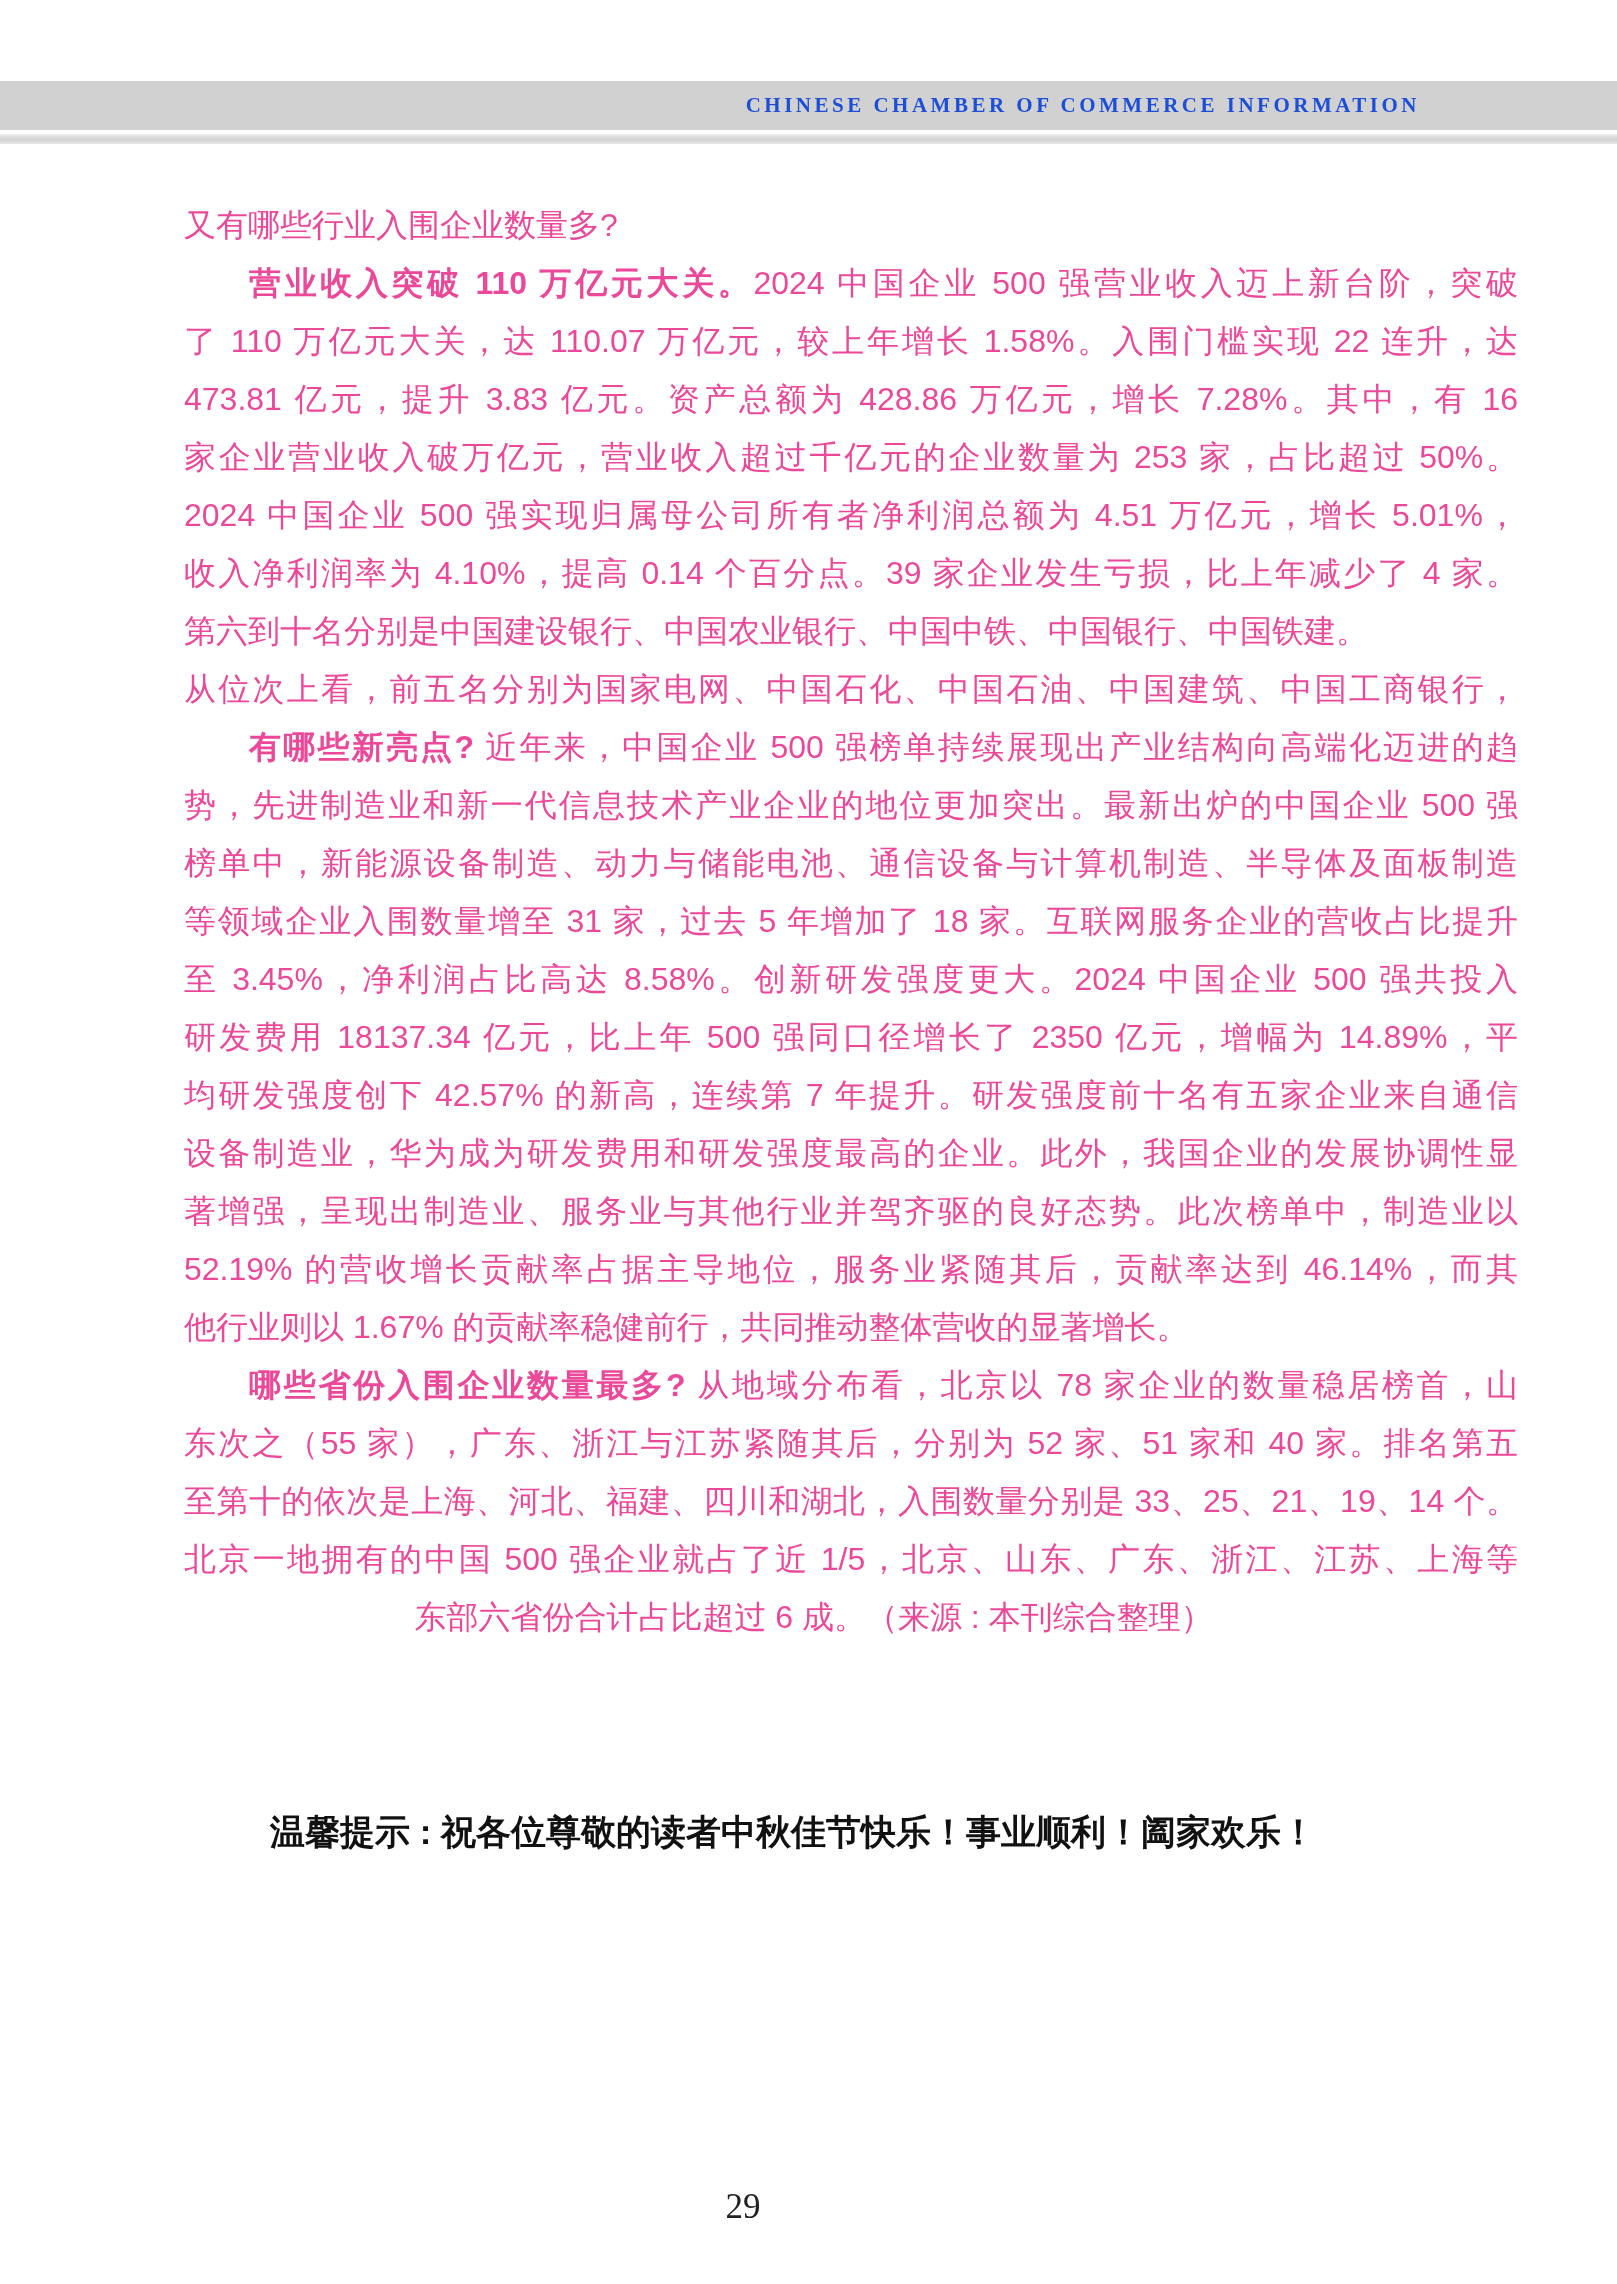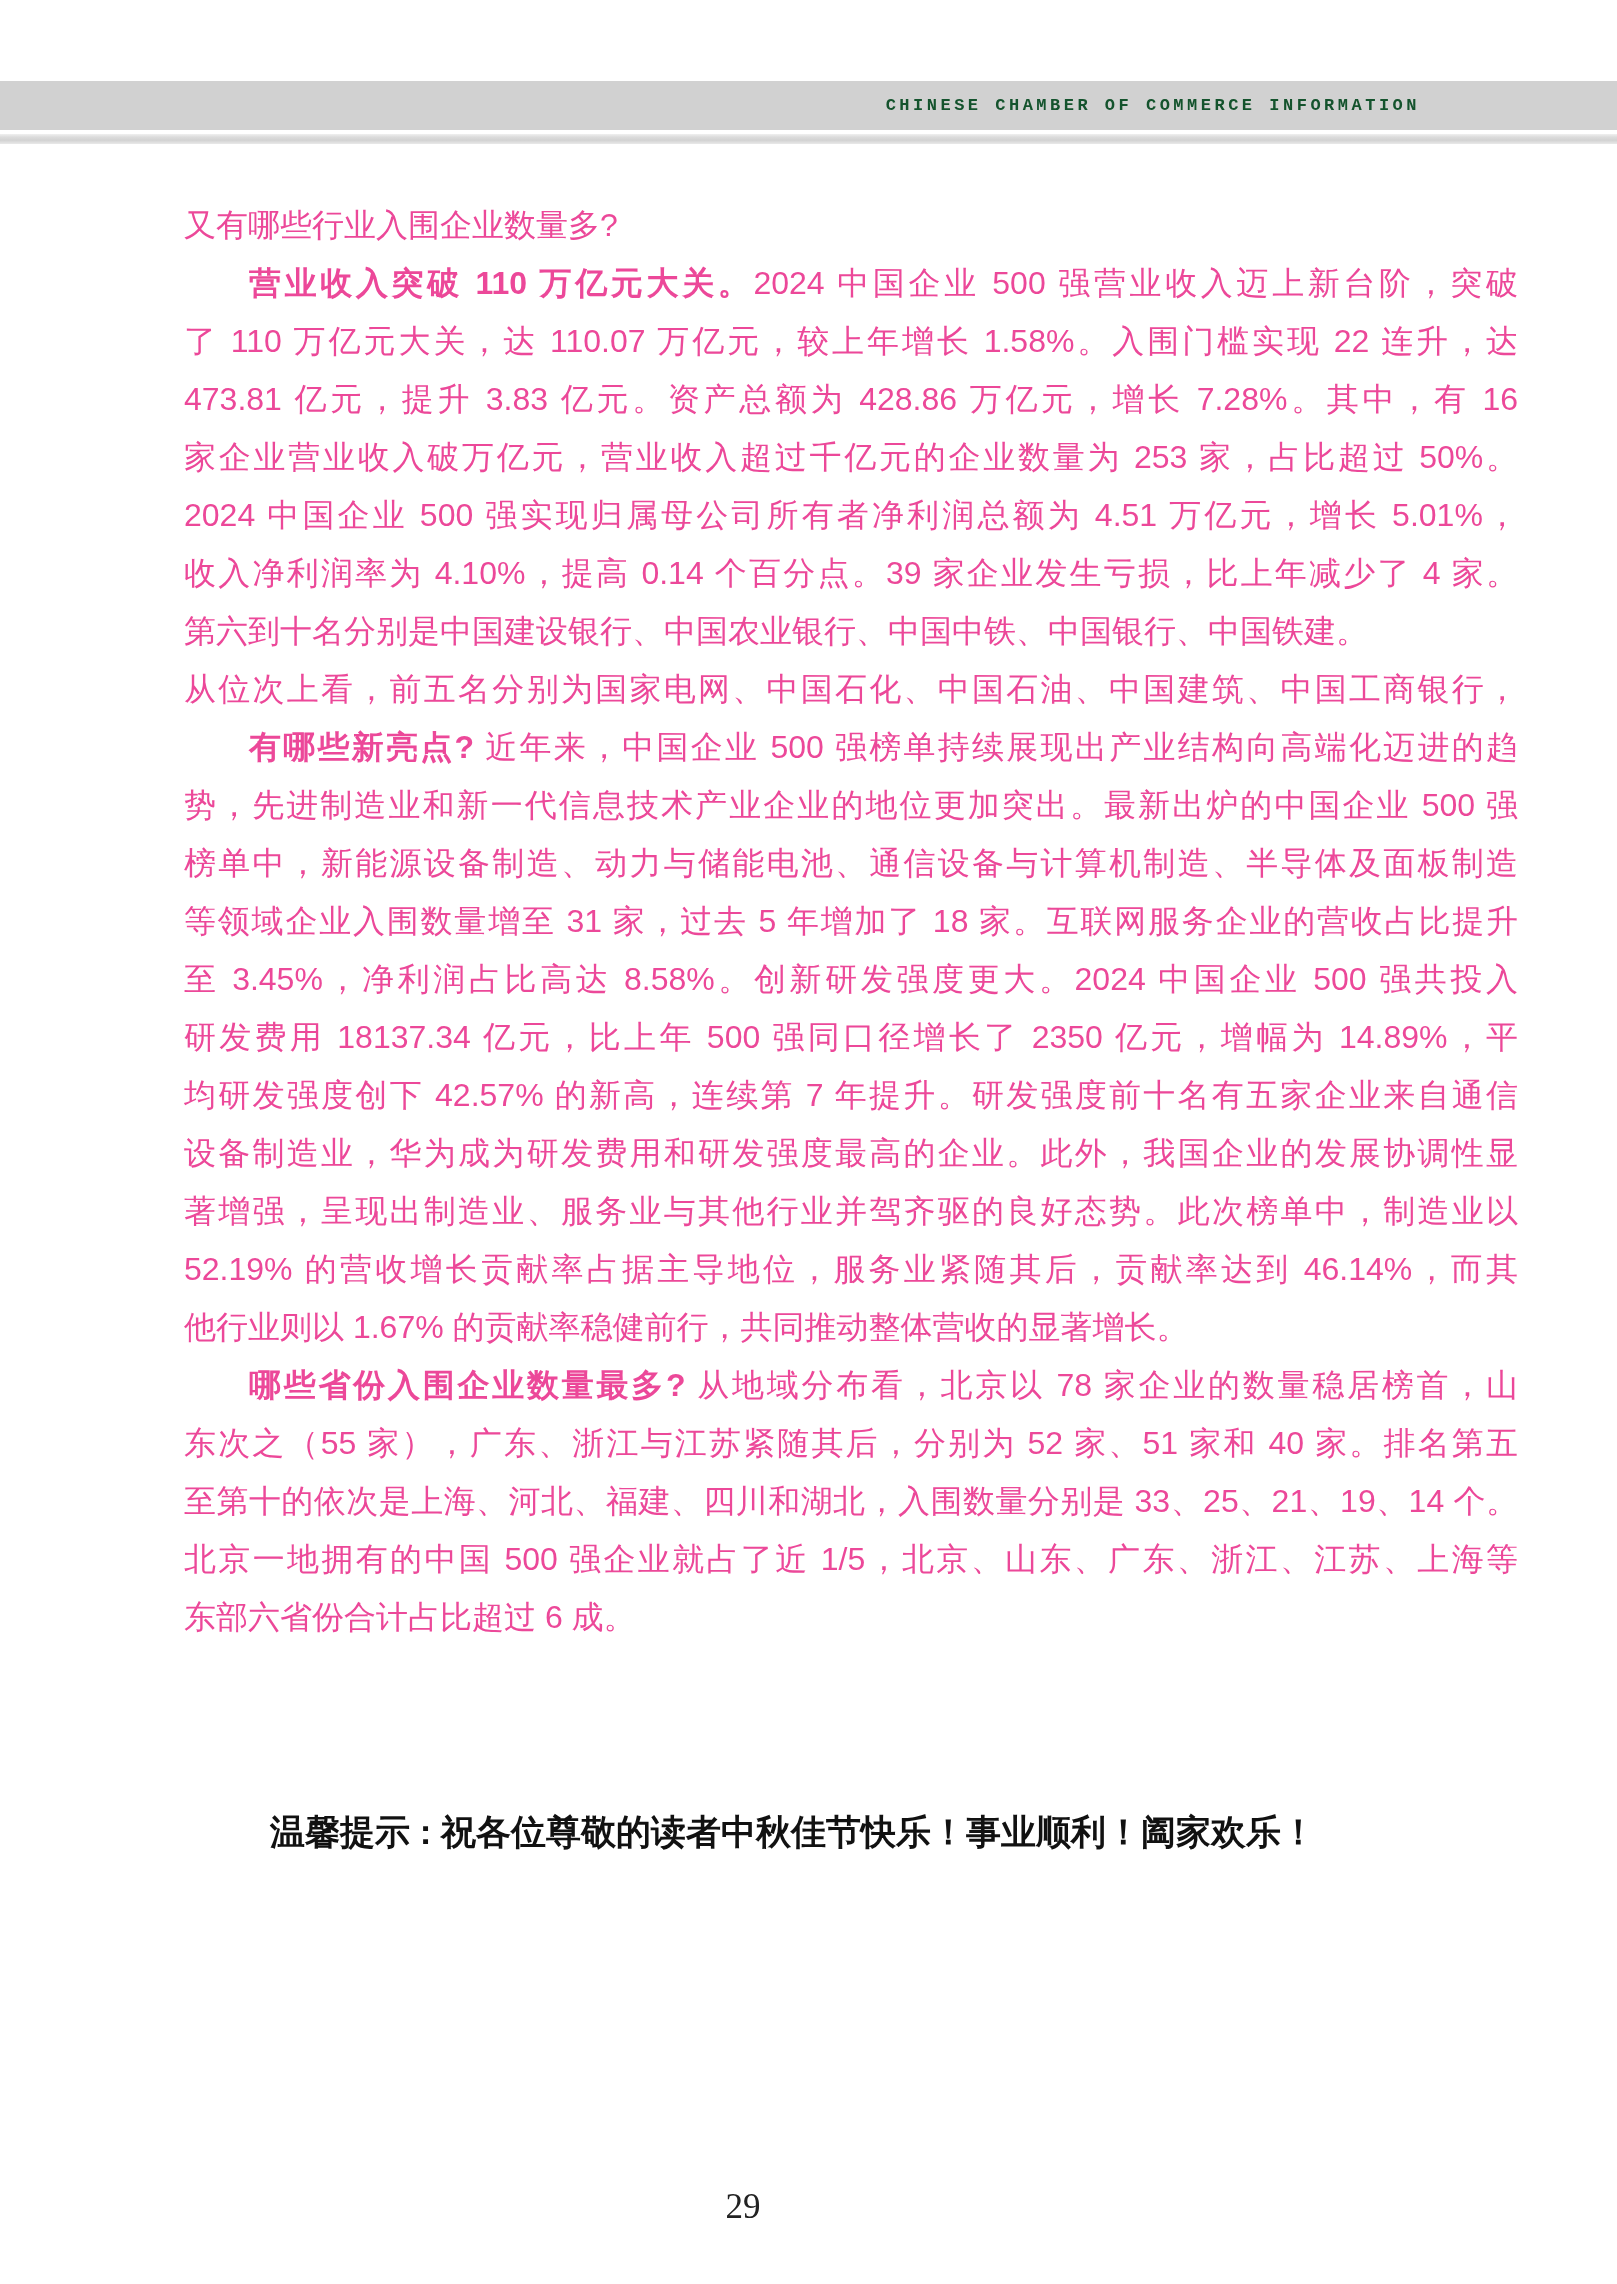--- a/index.html
+++ b/index.html
@@ -17,25 +17,25 @@
     left:0; top:81px;
     width:1617px; height:49px;
     background:#d1d1d1;
     display:flex;
     align-items:center;
     justify-content:flex-end;
     box-sizing:border-box;
     padding-right:197px;
   }
   .banner-text{
-    font-family:Liberation Mono, monospace;
-    font-size:17px;
+    font-family:Liberation Serif, serif;
+    font-size:21px;
     letter-spacing:3.5px;
     font-weight:600;
-    color:#14532d;
+    color:#1d4ed8;
     white-space:nowrap;
   }
   
   .stripe{
     position:absolute;
     left:0; top:134px;
     width:1617px; height:9.8px;
     background:linear-gradient(180deg,#f0f0f0 0%,#dcdcdc 30%,#d2d2d2 62%,#e9e9e9 100%);
   }
   
@@ -51,24 +51,23 @@
     text-align:justify;
     text-align-last:justify;
     height:58px;
     overflow:hidden;
   }
   .tline.indent{ padding-left:65px; }
   .tline.last{ text-align-last:left; }
   .tline b{ font-weight:bold; }
   .tline.hasright{
     display:flex;
-    justify-content:flex-start;
+    justify-content:center;
     text-align:left;
     text-align-last:left;
-    flex-direction:column;
   }
   .src{ padding-right:75px; white-space:nowrap; }
   
   .notice{
     position:absolute;
     left:270px; top:1812px;
     font-size:35px;
     line-height:1.15;
     font-weight:bold;
     color:#111111;

